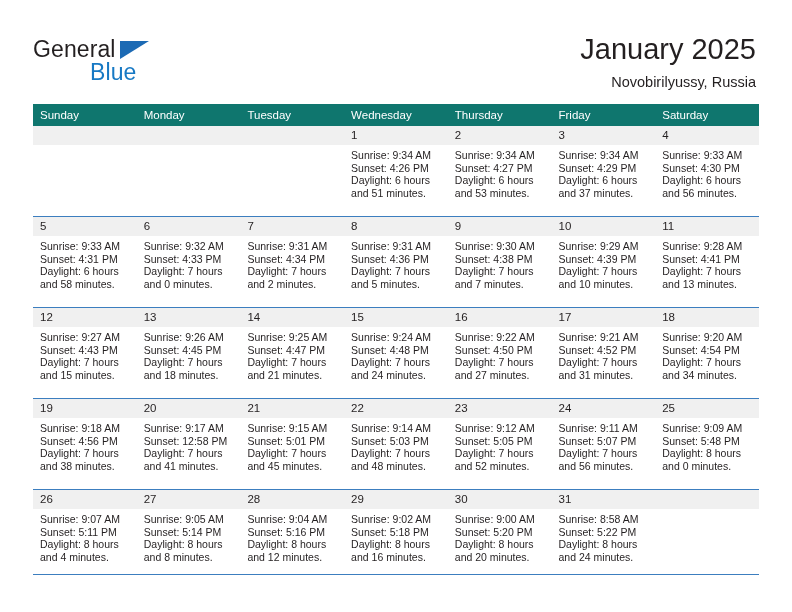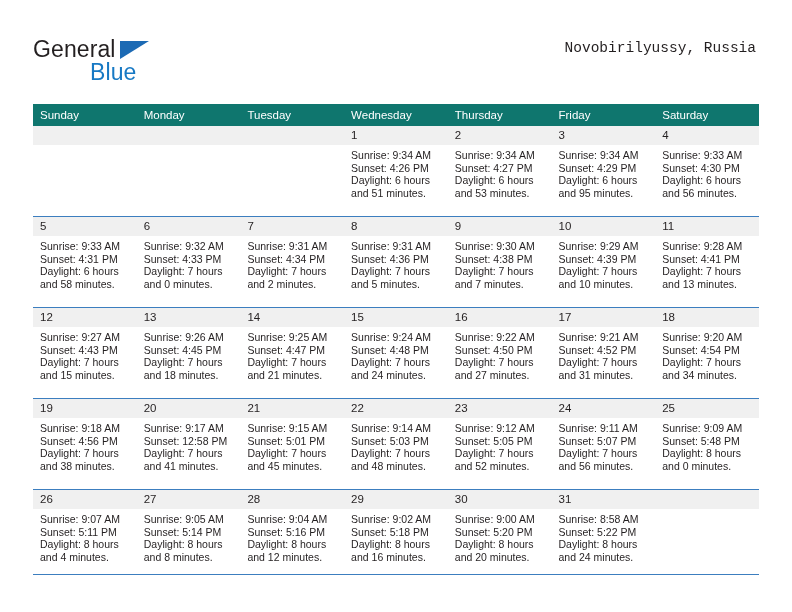--- a/index.html
+++ b/index.html
@@ -79,21 +79,21 @@
     color: #231f20;
     font-weight: normal;
     margin: 0;
     font-family: "Liberation Sans", sans-serif;
   }
   .location {
     font-size: 14.5px;
     line-height: 20px;
     color: #231f20;
     margin: 6px 0 0 0;
-    font-family: Liberation Mono, monospace;
+    font-family: Liberation Sans, sans-serif;
   }
 
   
   .calendar {
     position: absolute;
     left: 33px;
     top: 104px;
     width: 726px;
     border-collapse: collapse;
     table-layout: fixed;
@@ -165,20 +165,21 @@
 
   <div class="top-bar">
 
     <div class="brand">
       <span class="brand-general">General</span>
       <span class="brand-triangle"></span>
       <span class="brand-blue">Blue</span>
     </div>
 
     <div class="title-block">
+      <h1 class="month-title">January 2025</h1>
       <p class="location">Novobirilyussy, Russia</p>
     </div>
 
   </div>
 
   <table class="calendar">
     <thead>
       <tr>
         <th>Sunday</th>
         <th>Monday</th>
@@ -231,21 +232,21 @@
               </div>
             </div>
           </td>
           <td>
             <div class="cell-inner">
               <div class="daynum-band">3</div>
               <div class="cell-body">
                 <div>Sunrise: 9:34 AM</div>
                 <div>Sunset: 4:29 PM</div>
                 <div>Daylight: 6 hours</div>
-                <div>and 95 minutes.</div>
+                <div>and 37 minutes.</div>
               </div>
             </div>
           </td>
           <td>
             <div class="cell-inner">
               <div class="daynum-band">4</div>
               <div class="cell-body">
                 <div>Sunrise: 9:33 AM</div>
                 <div>Sunset: 4:30 PM</div>
                 <div>Daylight: 6 hours</div>

